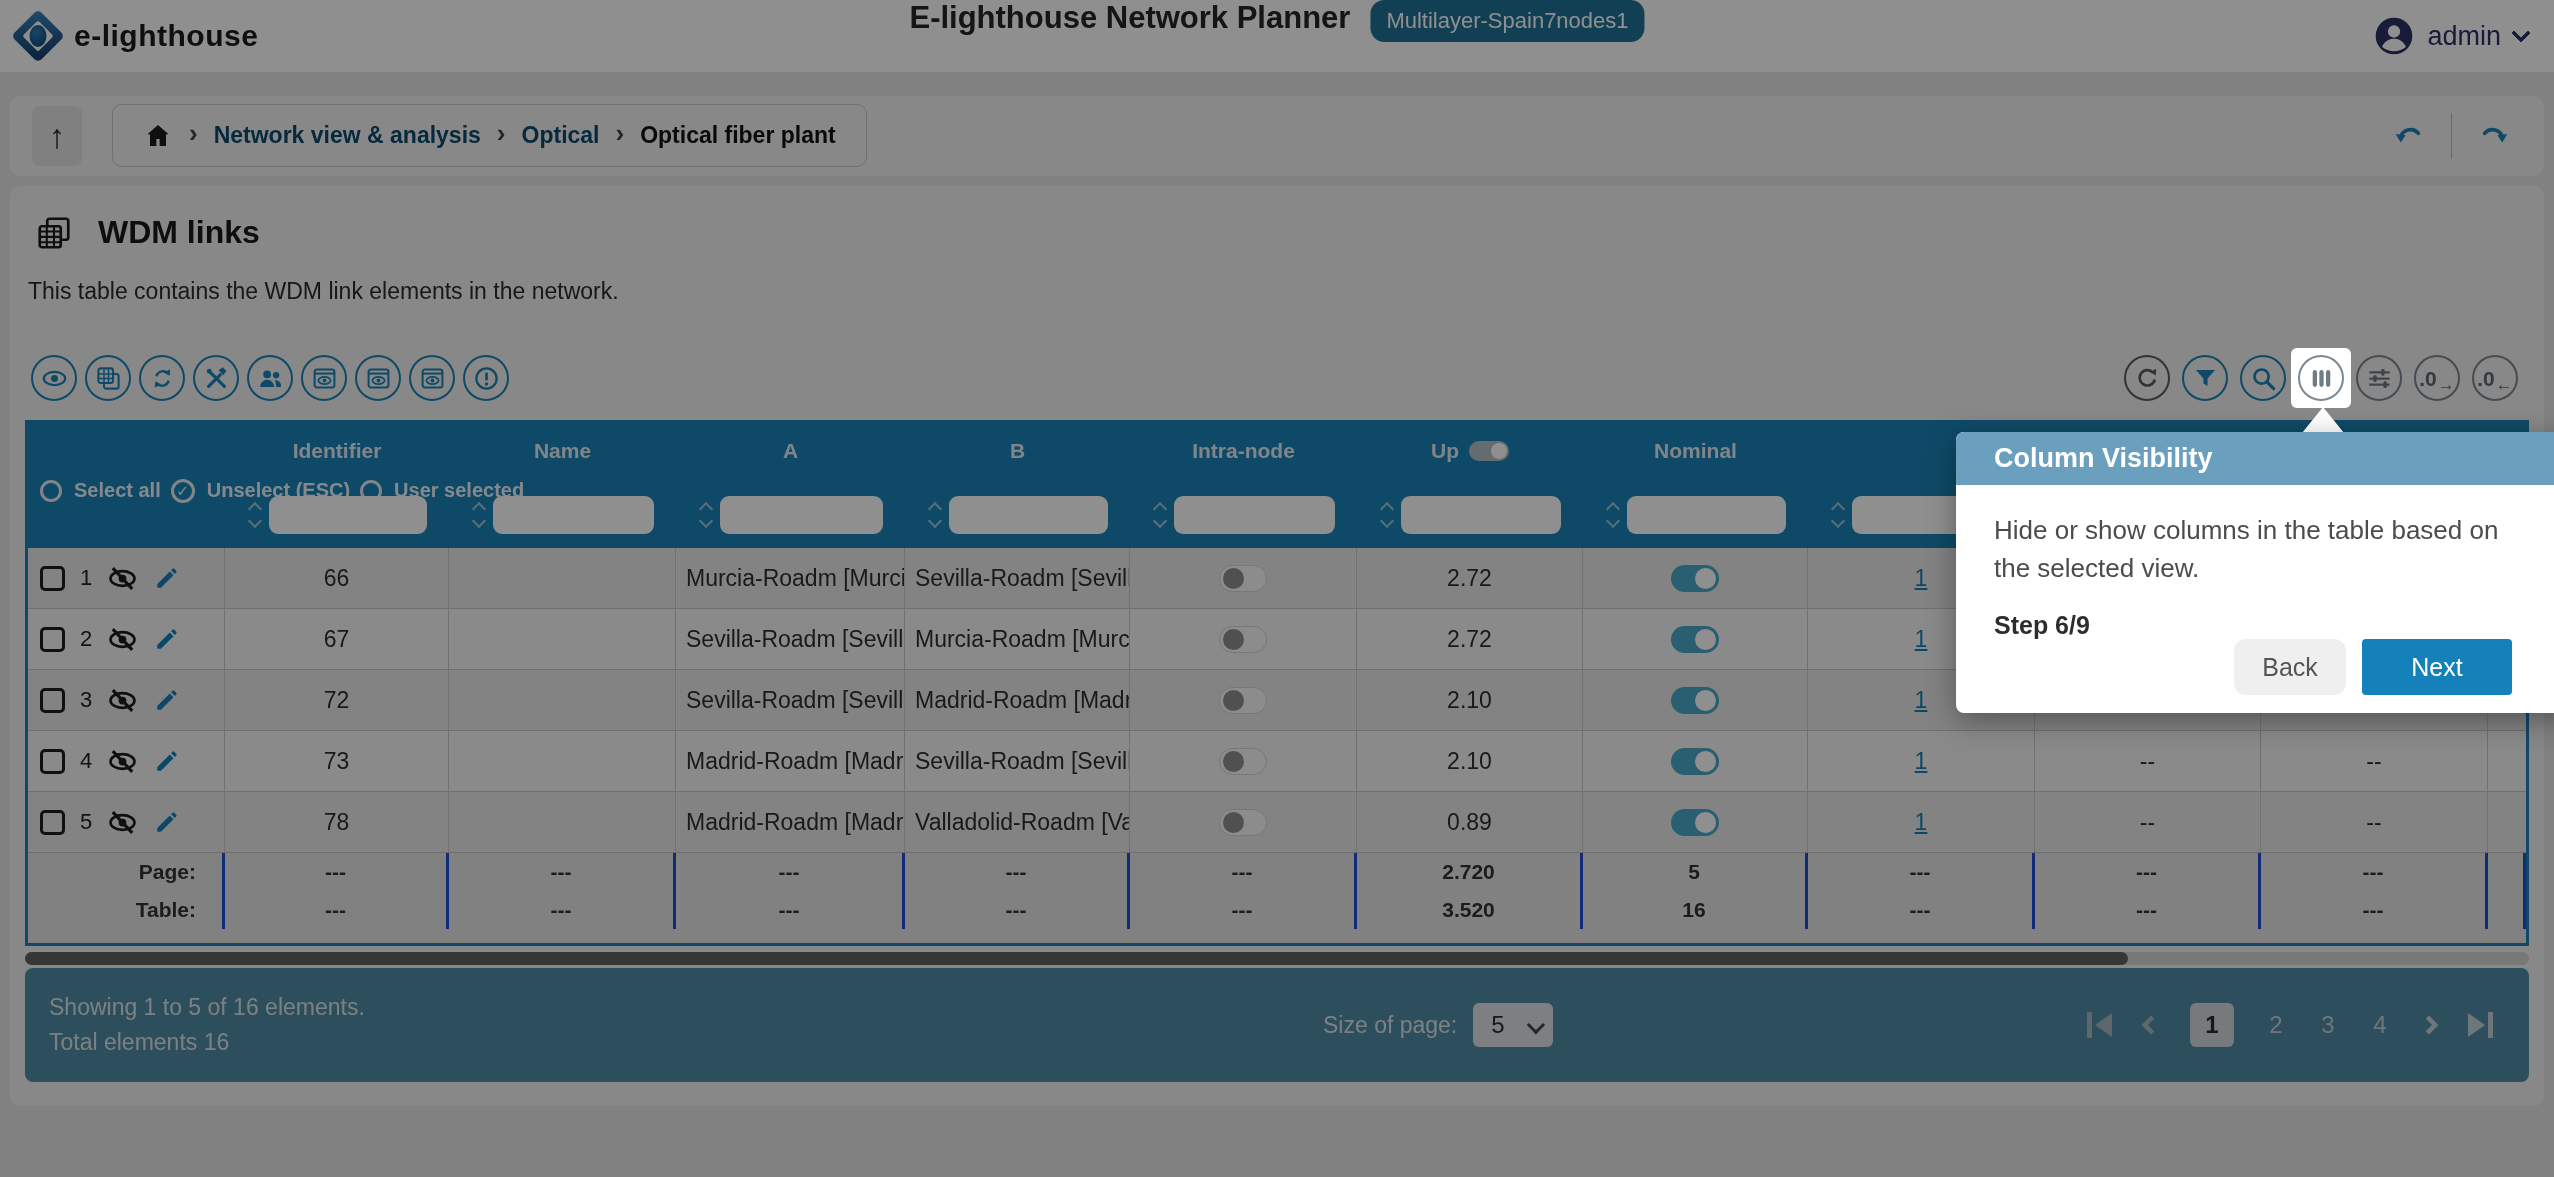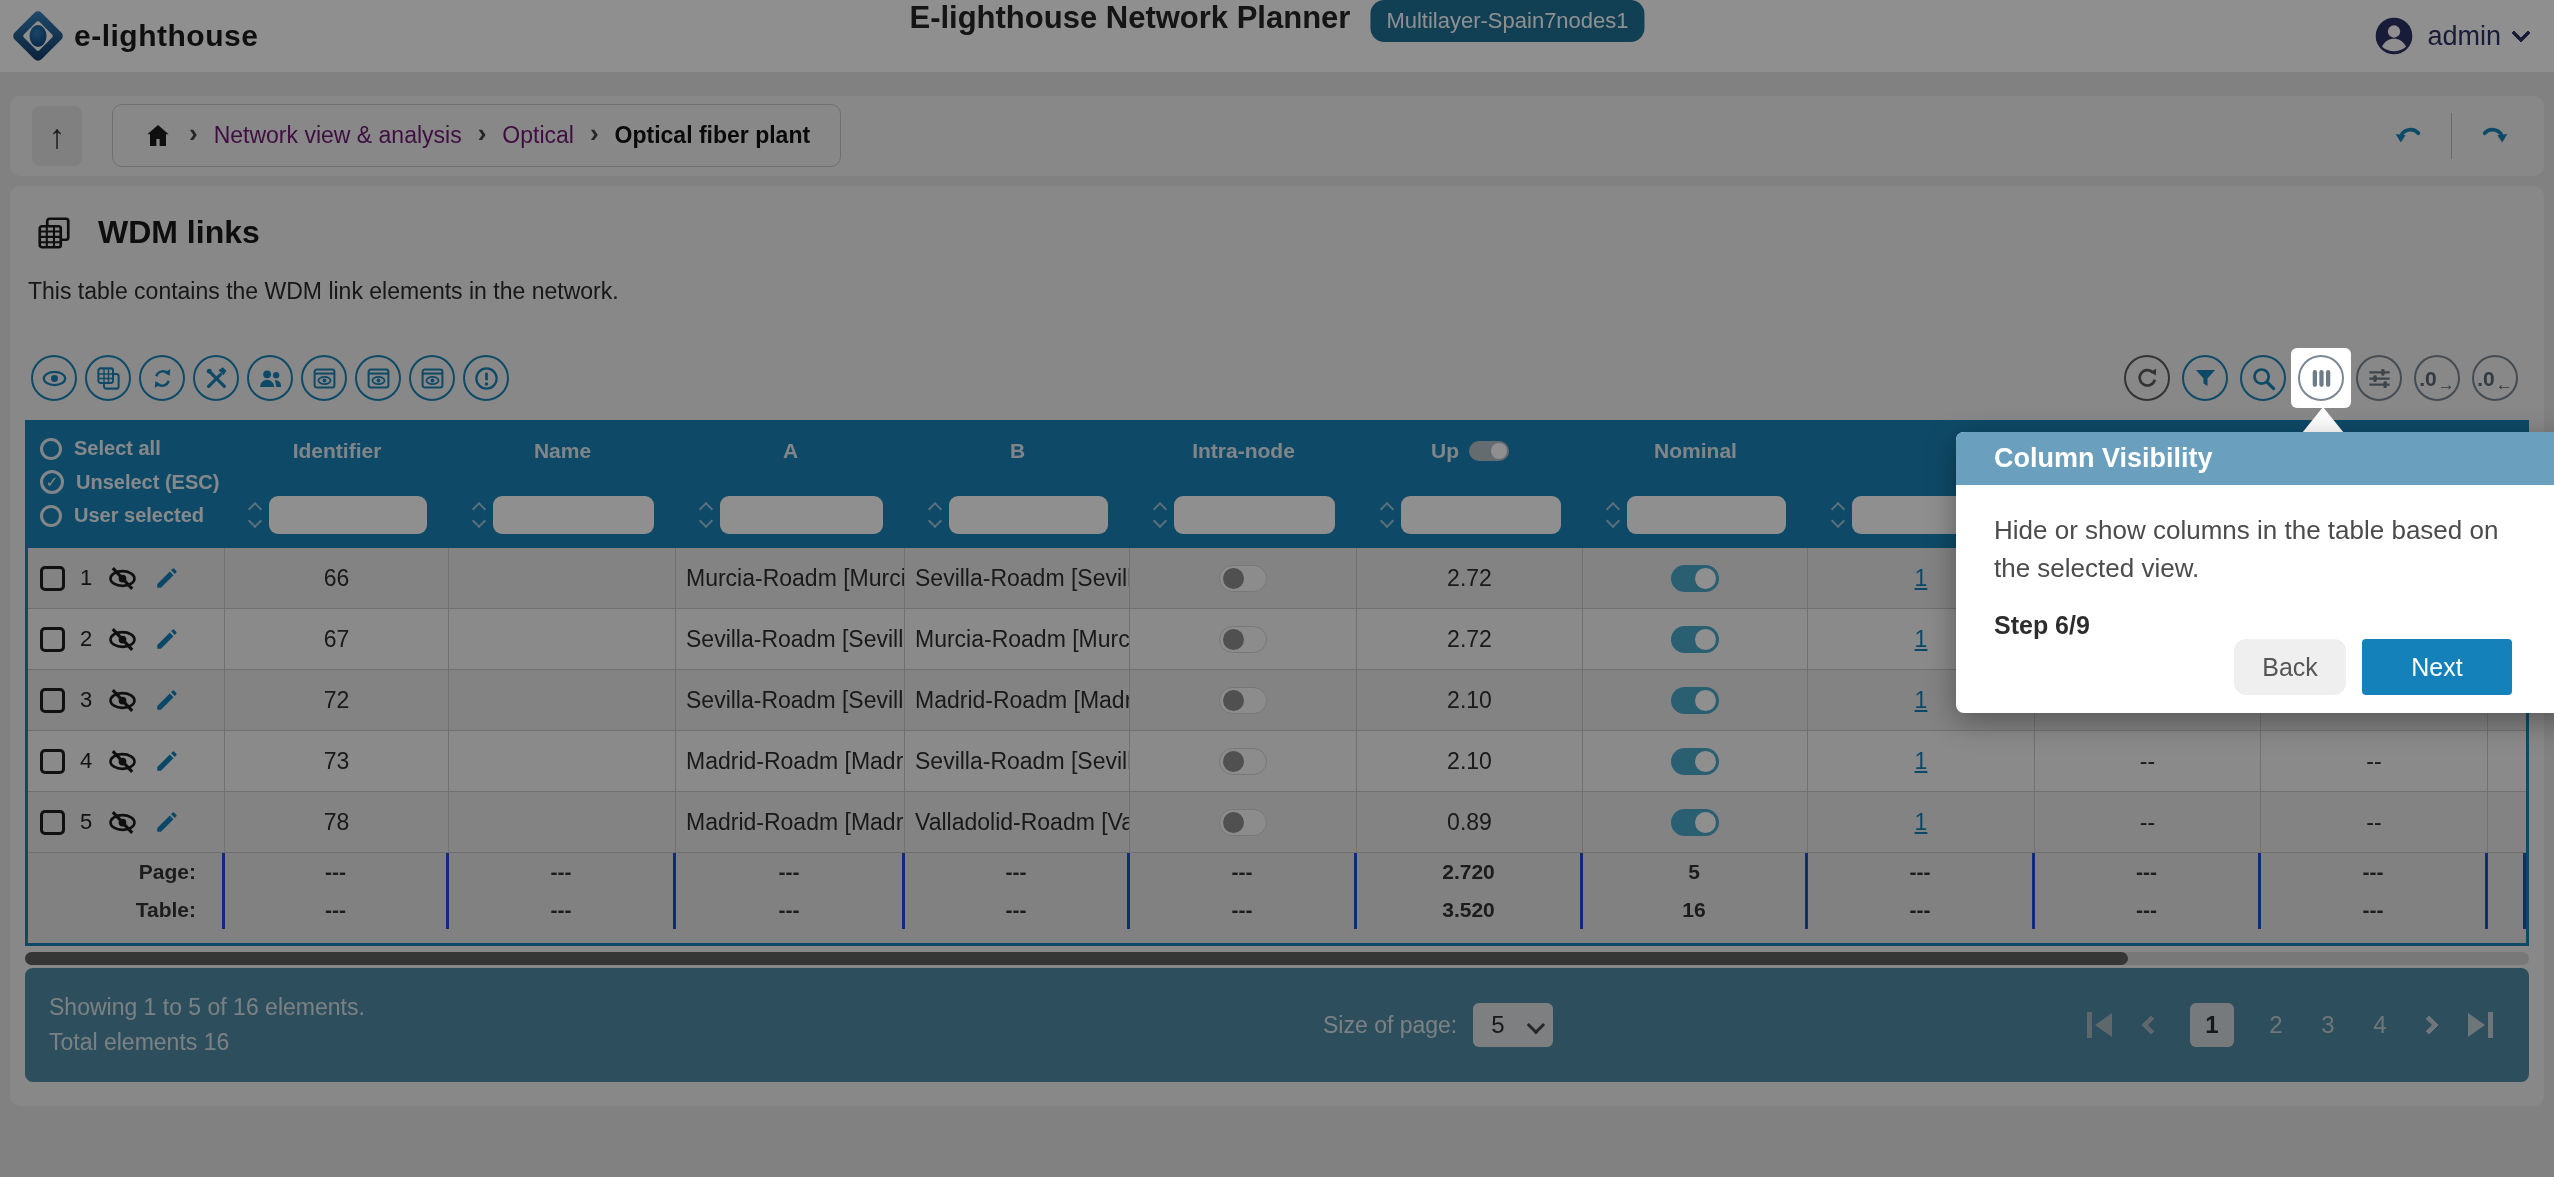--- a/index.html
+++ b/index.html
@@ -30,21 +30,21 @@
   .app-title{font-size:31px;font-weight:bold;color:#262626;white-space:nowrap;}
   .design-badge{background:var(--badge);color:#fff;font-size:22px;padding:8px 16px;border-radius:14px;white-space:nowrap;}
   .user-menu{position:absolute;right:26px;top:0;height:72px;display:flex;align-items:center;gap:13px;color:var(--navy);cursor:pointer;}
   .user-menu .uname{font-size:27px;}
   .caret-down{width:14px;height:14px;border-right:4px solid var(--navy);border-bottom:4px solid var(--navy);transform:rotate(45deg);margin-top:-6px;border-radius:2px;}
 
   
   .crumb-card{position:absolute;left:10px;right:10px;top:96px;height:80px;background:var(--card);border-radius:10px;}
   .up-btn{position:absolute;left:22px;top:10px;width:50px;height:60px;background:#e4e4e4;border-radius:8px;display:flex;align-items:center;justify-content:center;font-size:34px;color:#2e2e2e;cursor:pointer;}
   .crumb-pill{position:absolute;left:102px;top:8px;height:63px;display:inline-flex;align-items:center;gap:16px;padding:0 30px;border:1px solid #c7c7c7;border-radius:10px;}
-  .crumb-item{font-size:23px;color:#701a75;cursor:pointer;white-space:nowrap;}
+  .crumb-item{font-size:23px;color:#0c4a6e;cursor:pointer;white-space:nowrap;font-weight:bold;}
   .crumb-item.current{font-weight:bold;color:#111;}
   .crumb-sep{font-size:26px;color:#444;font-weight:bold;transform:translateY(-2px);}
   .home-ic{width:30px;height:30px;color:#1c1c1c;cursor:pointer;}
   .history{position:absolute;right:28px;top:12px;height:56px;display:flex;align-items:center;color:var(--accent);}
   .history .divider{width:1px;height:46px;background:#bbb;margin:0 20px;}
   .hist-btn{width:44px;height:34px;cursor:pointer;}
 
   
   .main-card{position:absolute;left:10px;right:10px;top:186px;height:920px;background:var(--card);border-radius:10px;}
   .section-title{position:absolute;left:26px;top:28px;display:flex;align-items:center;gap:26px;}
@@ -68,21 +68,21 @@
   .grid{display:grid;grid-template-columns:197px 224px 227px 229px 225px 227px 226px 225px 227px 226px 227px minmax(0,1fr);}
   .thead{background:var(--thead);height:125px;color:#e3edf3;}
   .th{position:relative;text-align:center;padding-top:16px;overflow:hidden;}
   .th-label{font-size:21px;font-weight:bold;white-space:nowrap;display:flex;align-items:center;justify-content:center;gap:10px;}
   .th-filter{position:absolute;bottom:14px;left:0;right:0;display:flex;align-items:center;justify-content:center;gap:7px;}
   .filter-input{width:calc(100% - 66px);height:38px;border:none;border-radius:9px;background:#fff;outline:none;font-size:20px;padding:0 10px;}
   .sorter{position:relative;width:14px;height:30px;display:inline-block;cursor:pointer;}
   .sorter::before,.sorter::after{content:"";position:absolute;left:2px;width:8px;height:8px;border-left:2.5px solid #9fc8dd;border-top:2.5px solid #9fc8dd;}
   .sorter::before{top:4px;transform:rotate(45deg);}
   .sorter::after{bottom:4px;transform:rotate(-135deg);}
-  .sel-head{padding:14px 0 4px 12px;display:flex;flex-direction:column;gap:10px;font-size:20px;font-weight:bold;color:#eef4f8;}
+  .sel-head{padding:14px 0 4px 12px;display:flex;flex-direction:row;gap:10px;font-size:20px;font-weight:bold;color:#eef4f8;}
   .sel-opt{display:flex;align-items:center;gap:12px;cursor:pointer;white-space:nowrap;}
   .radio{width:22px;height:22px;border:3px solid #e8eff4;border-radius:50%;flex:0 0 auto;}
   .check{width:24px;height:24px;border:3px solid #e8eff4;border-radius:50%;display:flex;align-items:center;justify-content:center;font-size:15px;flex:0 0 auto;}
   .mini-toggle{width:40px;height:20px;border-radius:10px;background:#b5c0c7;position:relative;display:inline-block;cursor:pointer;}
   .mini-toggle::after{content:"";position:absolute;right:2px;top:2px;width:16px;height:16px;border-radius:50%;background:#fff;}
 
   .trow{height:61px;background:#f7f7f7;border-bottom:1px solid #c6c6c6;}
   .trow.odd{background:#eaeaea;}
   .td{display:flex;align-items:center;justify-content:center;font-size:23px;color:#2f2f2f;border-right:1px solid #c9c9c9;overflow:hidden;height:100%;}
   .td:last-child{border-right:none;}

